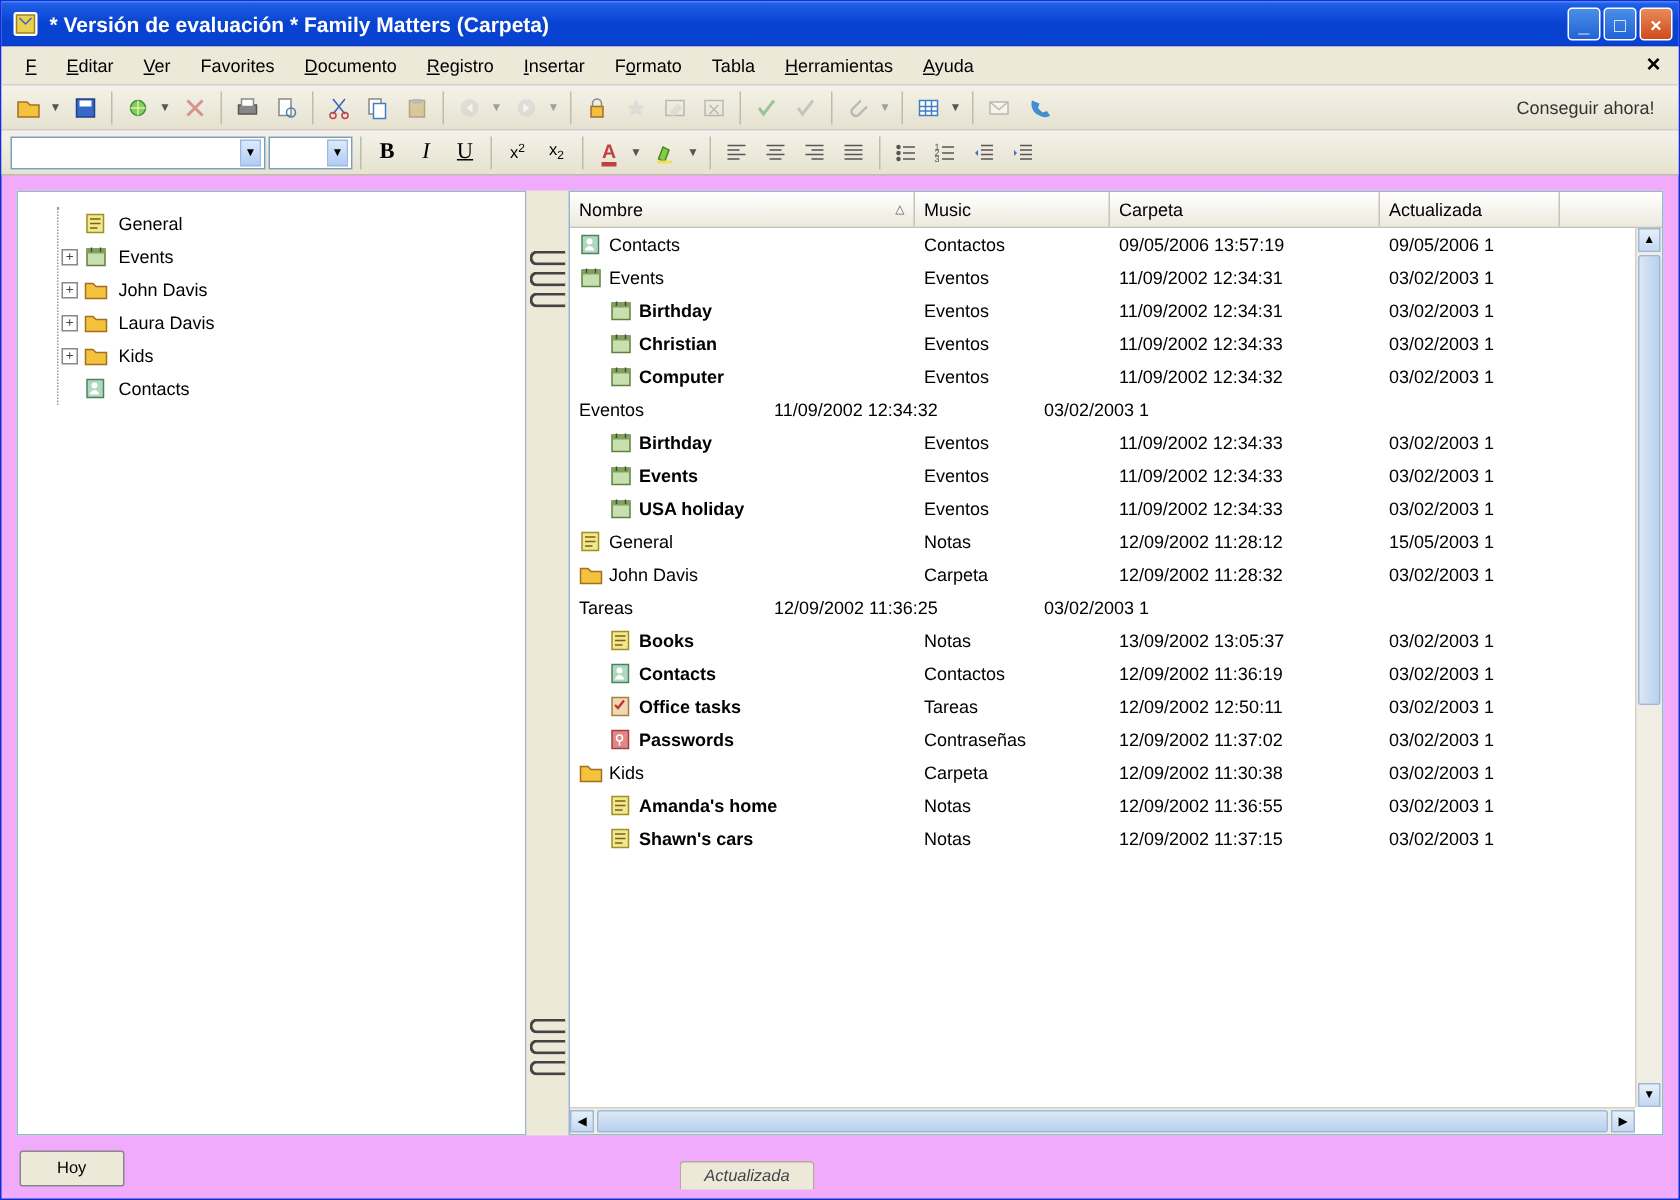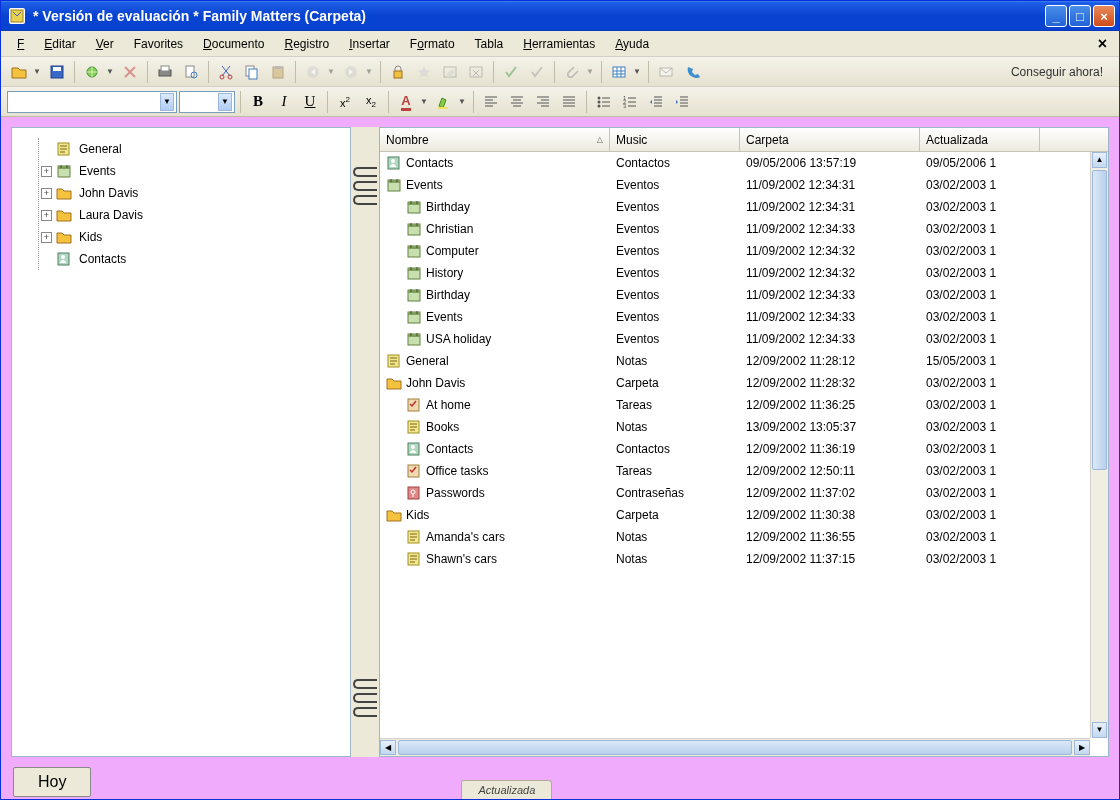--- a/index.html
+++ b/index.html
@@ -36,29 +36,29 @@
 .binder { width: 28px; display: flex; flex-direction: column; align-items: center; background: #ece9d8; }
 .ring-group { display: flex; flex-direction: column; gap: 4px; }
 .ring { width: 24px; height: 10px; border: 2px solid #444; border-right: none; border-radius: 10px 0 0 10px; }
 .list-panel { flex: 1; background: white; border: 1px solid #9cb8c8; display: flex; flex-direction: column; position: relative; }
 .list-header { display: flex; height: 24px; background: linear-gradient(to bottom, #fff, #eceade); border-bottom: 1px solid #c8c4b4; text-align: center; }
 .hcell { border-right: 1px solid #c8c4b4; padding: 4px 6px; display: flex; align-items: center; gap: 4px; }
 .list-body { flex: 1; overflow: hidden; }
 .row { display: flex; height: 22px; align-items: center; }
 .cell { padding: 2px 6px; display: flex; align-items: center; overflow: hidden; white-space: nowrap; }
 .row-icon { width: 16px; height: 16px; margin-right: 4px; flex-shrink: 0; }
-.indent1 { padding-left: 26px; }
+.indent1 { padding-left: 26px; font-weight: bold; }
 .vscroll { position: absolute; right: 0; top: 24px; bottom: 18px; width: 18px; background: #f0eee2; border-left: 1px solid #d4d0c8; }
 .vscroll-thumb { position: absolute; top: 18px; left: 1px; right: 1px; height: 300px; background: linear-gradient(to right,#dce8f8,#b8d0ec); border: 1px solid #9cb8dc; border-radius: 2px; }
 .vscroll-btn { position: absolute; left: 1px; right: 1px; height: 16px; background: linear-gradient(#e8f0fb,#c4d8f0); border: 1px solid #9cb8dc; font-size: 8px; text-align: center; line-height: 14px; }
 .hscroll { position: absolute; left: 0; right: 18px; bottom: 0; height: 18px; background: #f0eee2; border-top: 1px solid #d4d0c8; }
 .hscroll-btn { position: absolute; top: 1px; width: 16px; height: 15px; background: linear-gradient(#e8f0fb,#c4d8f0); border: 1px solid #9cb8dc; font-size: 8px; text-align: center; line-height: 13px; }
 .hscroll-thumb { position: absolute; top: 1px; left: 18px; right: 18px; height: 15px; background: linear-gradient(to bottom,#dce8f8,#b8d0ec); border: 1px solid #9cb8dc; border-radius: 2px; }
 .statusbar { display: flex; align-items: flex-end; padding: 0 12px; gap: 10px; }
-.btn-hoy { border: 1px solid #888; background: #ece9d8; padding: 5px 24px; border-radius: 2px; font-size: 16px; text-align: center; }
+.btn-hoy { border: 1px solid #888; background: #ece9d8; padding: 5px 24px; border-radius: 2px; font-size: 11px; text-align: center; }
 .tab { border: 1px solid #b0ac98; border-bottom: none; background: #ece9d8; padding: 3px 16px; border-radius: 3px 3px 0 0; font-size: 11px; margin-left: 360px; position: relative; top: 2px; font-style: italic; color: #444; }
 
 .svg { display: block; }
 .c-nombre { width: 230px; }
 .c-tipo { width: 130px; }
 .c-creada { width: 180px; }
 .c-actual { width: 120px; }
 .sort-arrow { font-size: 8px; color: #666; margin-left: auto; }
 </style>
 </head>
@@ -464,65 +464,57 @@
                   <rect x="2" y="3" width="12" height="3" fill="#80a060"></rect>
                   <path d="M5 2v3M11 2v3" stroke="#405020"></path>
                 </svg></span>
               <span>Computer</span>
             </div>
             <div class="cell c-tipo">Eventos</div>
             <div class="cell c-creada">11/09/2002 12:34:32</div>
             <div class="cell c-actual">03/02/2003 1</div>
           </div>
           <div class="row">
+            <div class="cell c-tipo">Eventos</div>
+            <div class="cell c-creada">11/09/2002 12:34:32</div>
+            <div class="cell c-actual">03/02/2003 1</div>
+          </div>
+          <div class="row">
             <div class="cell c-nombre indent1">
               <span class="row-icon"><svg width="16" height="16">
                   <rect x="2" y="3" width="12" height="11" fill="#c8e0b0" stroke="#608040"></rect>
                   <rect x="2" y="3" width="12" height="3" fill="#80a060"></rect>
                   <path d="M5 2v3M11 2v3" stroke="#405020"></path>
                 </svg></span>
-              <span>History</span>
-            </div>
-            <div class="cell c-tipo">Eventos</div>
-            <div class="cell c-creada">11/09/2002 12:34:32</div>
+              <span>Birthday</span>
+            </div>
+            <div class="cell c-tipo">Eventos</div>
+            <div class="cell c-creada">11/09/2002 12:34:33</div>
             <div class="cell c-actual">03/02/2003 1</div>
           </div>
           <div class="row">
             <div class="cell c-nombre indent1">
               <span class="row-icon"><svg width="16" height="16">
                   <rect x="2" y="3" width="12" height="11" fill="#c8e0b0" stroke="#608040"></rect>
                   <rect x="2" y="3" width="12" height="3" fill="#80a060"></rect>
                   <path d="M5 2v3M11 2v3" stroke="#405020"></path>
                 </svg></span>
-              <span>Birthday</span>
+              <span>Events</span>
             </div>
             <div class="cell c-tipo">Eventos</div>
             <div class="cell c-creada">11/09/2002 12:34:33</div>
             <div class="cell c-actual">03/02/2003 1</div>
           </div>
           <div class="row">
             <div class="cell c-nombre indent1">
               <span class="row-icon"><svg width="16" height="16">
                   <rect x="2" y="3" width="12" height="11" fill="#c8e0b0" stroke="#608040"></rect>
                   <rect x="2" y="3" width="12" height="3" fill="#80a060"></rect>
                   <path d="M5 2v3M11 2v3" stroke="#405020"></path>
                 </svg></span>
-              <span>Events</span>
-            </div>
-            <div class="cell c-tipo">Eventos</div>
-            <div class="cell c-creada">11/09/2002 12:34:33</div>
-            <div class="cell c-actual">03/02/2003 1</div>
-          </div>
-          <div class="row">
-            <div class="cell c-nombre indent1">
-              <span class="row-icon"><svg width="16" height="16">
-                  <rect x="2" y="3" width="12" height="11" fill="#c8e0b0" stroke="#608040"></rect>
-                  <rect x="2" y="3" width="12" height="3" fill="#80a060"></rect>
-                  <path d="M5 2v3M11 2v3" stroke="#405020"></path>
-                </svg></span>
               <span>USA holiday</span>
             </div>
             <div class="cell c-tipo">Eventos</div>
             <div class="cell c-creada">11/09/2002 12:34:33</div>
             <div class="cell c-actual">03/02/2003 1</div>
           </div>
           <div class="row">
             <div class="cell c-nombre">
               <span class="row-icon"><svg width="16" height="16">
                   <rect x="2" y="2" width="11" height="12" fill="#f0e890" stroke="#a09020"></rect>
@@ -539,27 +531,20 @@
               <span class="row-icon"><svg width="16" height="16">
                   <path d="M1 4h5l2 2h7v8H1z" fill="#f5c23e" stroke="#a07020"></path>
                 </svg></span>
               <span>John Davis</span>
             </div>
             <div class="cell c-tipo">Carpeta</div>
             <div class="cell c-creada">12/09/2002 11:28:32</div>
             <div class="cell c-actual">03/02/2003 1</div>
           </div>
           <div class="row">
-            <div class="cell c-nombre indent1">
-              <span class="row-icon"><svg width="16" height="16">
-                  <rect x="2" y="2" width="11" height="12" fill="#f0d8b0" stroke="#a08040"></rect>
-                  <path d="M4 7l2 2 4-5" stroke="#c03030" stroke-width="1.5" fill="none"></path>
-                </svg></span>
-              <span>At home</span>
-            </div>
             <div class="cell c-tipo">Tareas</div>
             <div class="cell c-creada">12/09/2002 11:36:25</div>
             <div class="cell c-actual">03/02/2003 1</div>
           </div>
           <div class="row">
             <div class="cell c-nombre indent1">
               <span class="row-icon"><svg width="16" height="16">
                   <rect x="2" y="2" width="11" height="12" fill="#f0e890" stroke="#a09020"></rect>
                   <path d="M4 5h7M4 8h7M4 11h5" stroke="#806010"></path>
                 </svg></span>
@@ -617,21 +602,21 @@
             <div class="cell c-tipo">Carpeta</div>
             <div class="cell c-creada">12/09/2002 11:30:38</div>
             <div class="cell c-actual">03/02/2003 1</div>
           </div>
           <div class="row">
             <div class="cell c-nombre indent1">
               <span class="row-icon"><svg width="16" height="16">
                   <rect x="2" y="2" width="11" height="12" fill="#f0e890" stroke="#a09020"></rect>
                   <path d="M4 5h7M4 8h7M4 11h5" stroke="#806010"></path>
                 </svg></span>
-              <span>Amanda's cars</span>
+              <span>Amanda's home</span>
             </div>
             <div class="cell c-tipo">Notas</div>
             <div class="cell c-creada">12/09/2002 11:36:55</div>
             <div class="cell c-actual">03/02/2003 1</div>
           </div>
           <div class="row">
             <div class="cell c-nombre indent1">
               <span class="row-icon"><svg width="16" height="16">
                   <rect x="2" y="2" width="11" height="12" fill="#f0e890" stroke="#a09020"></rect>
                   <path d="M4 5h7M4 8h7M4 11h5" stroke="#806010"></path>

